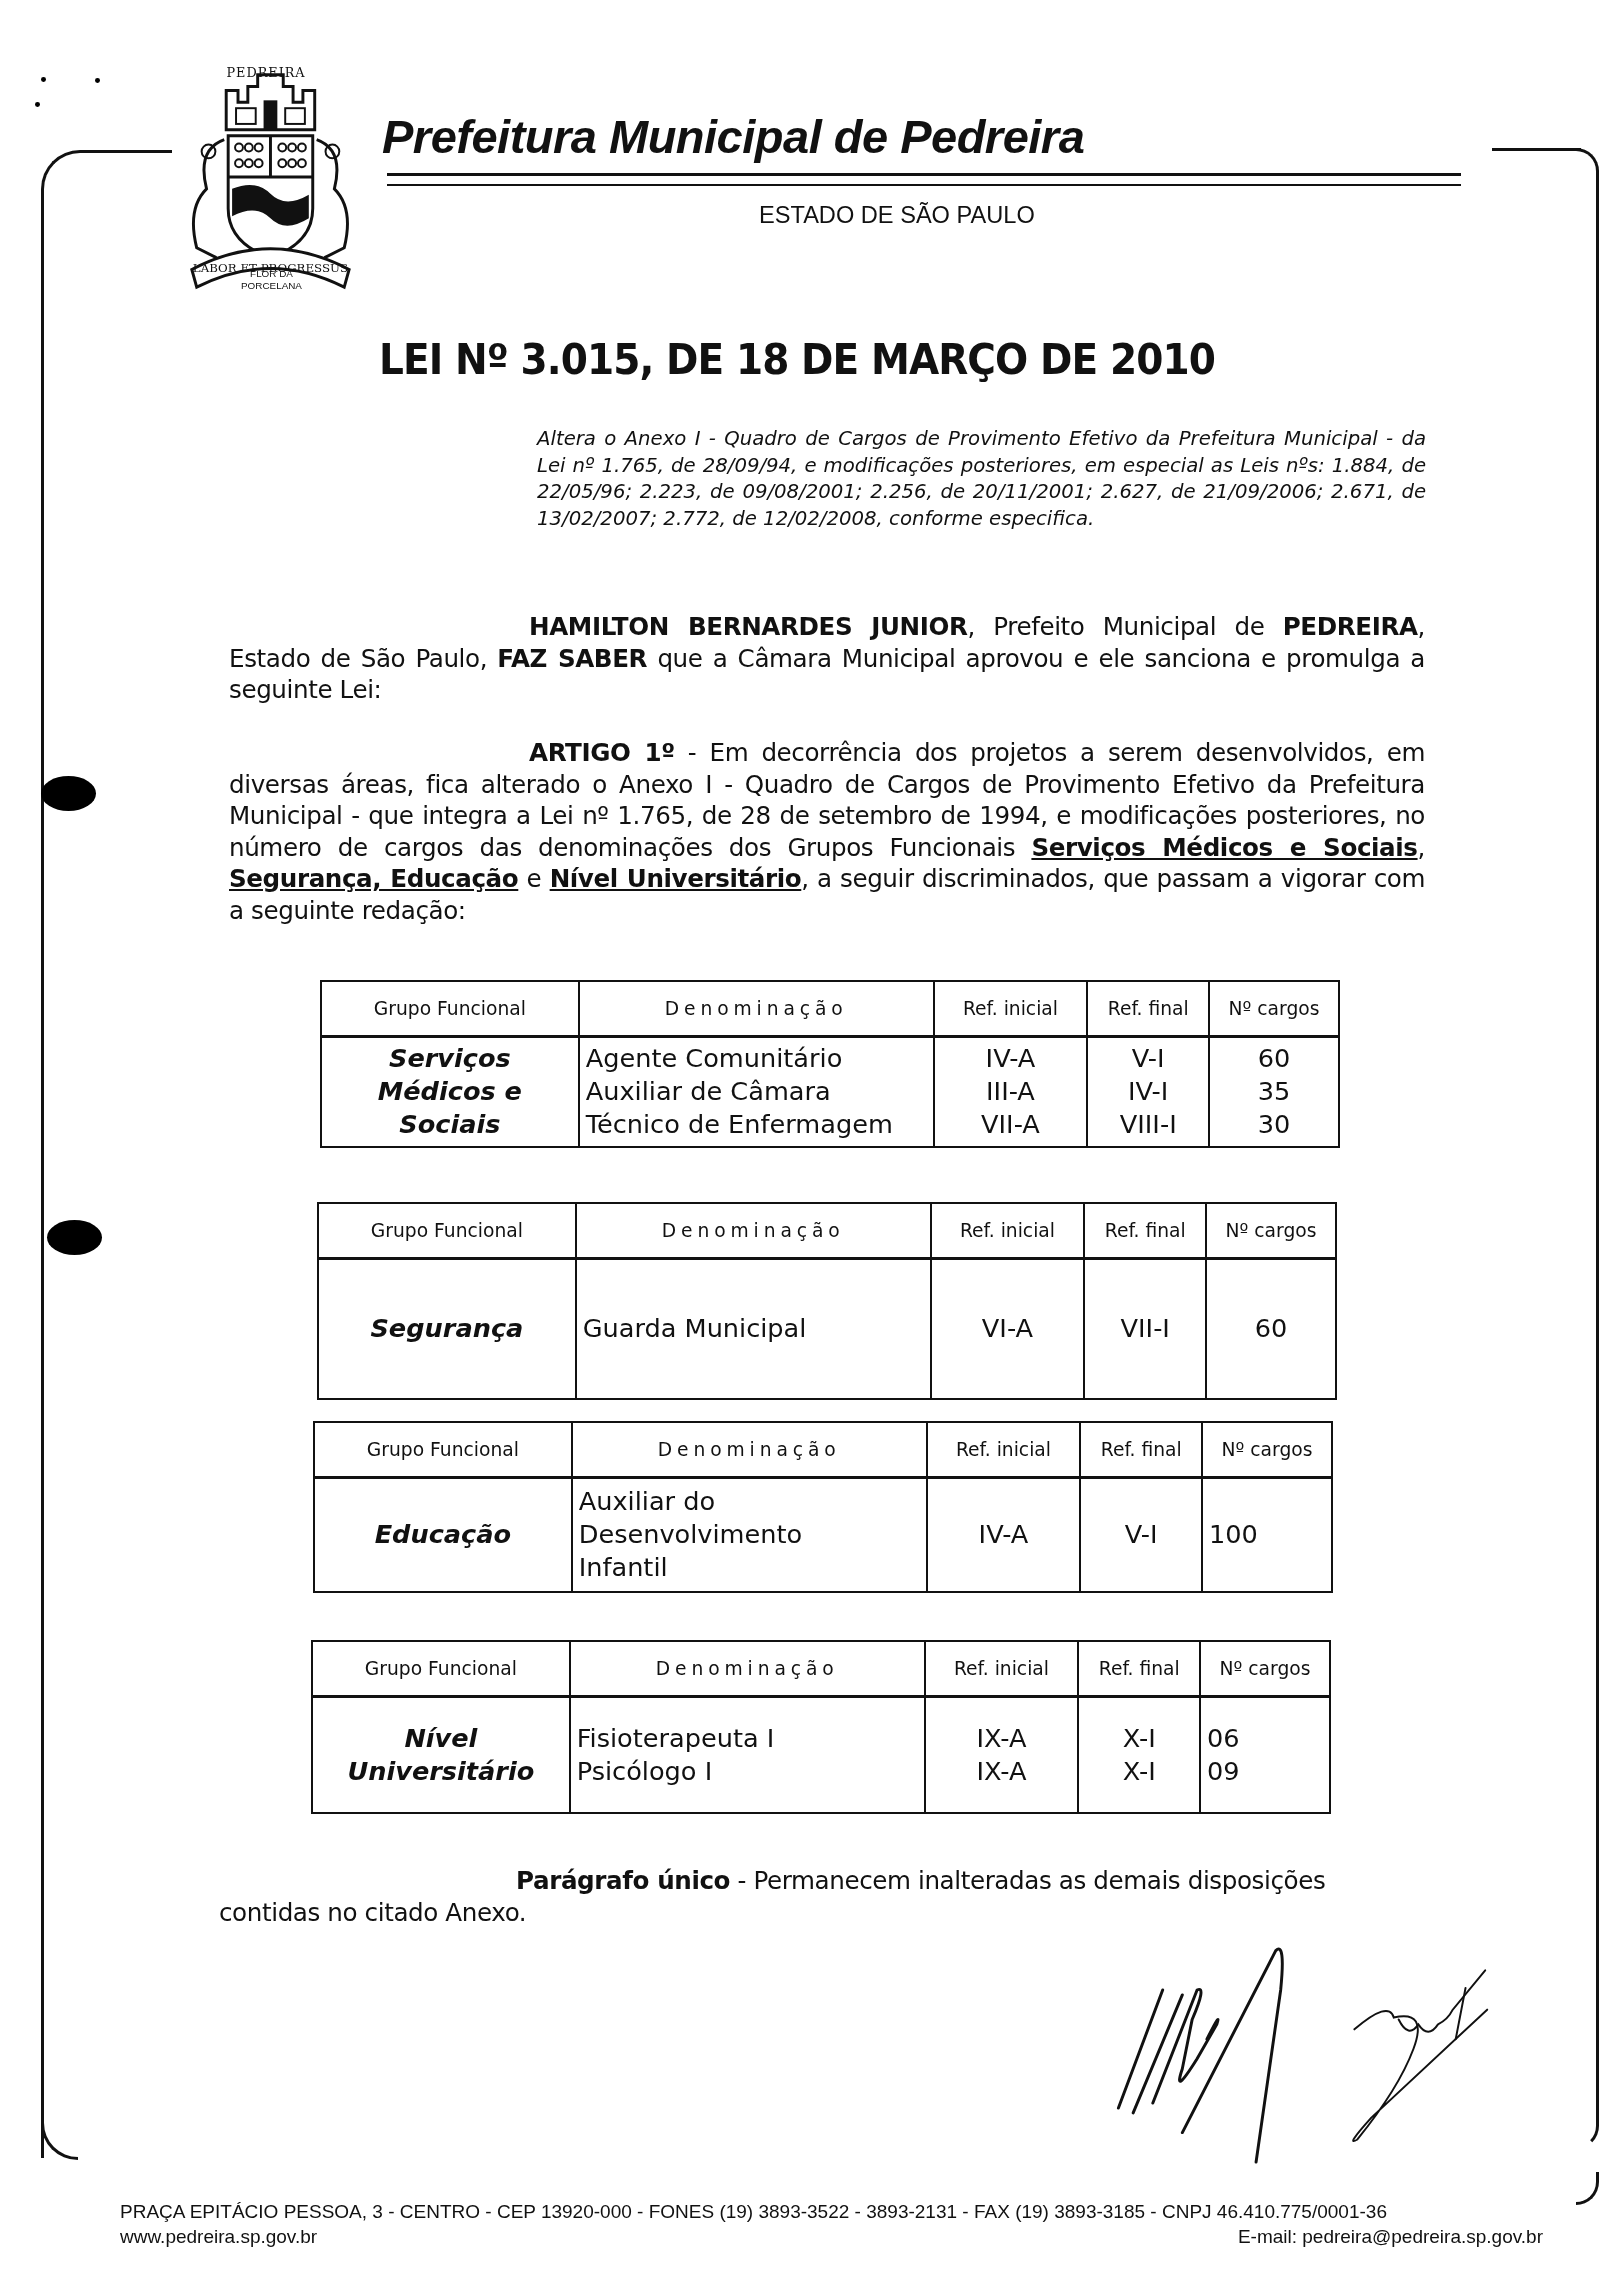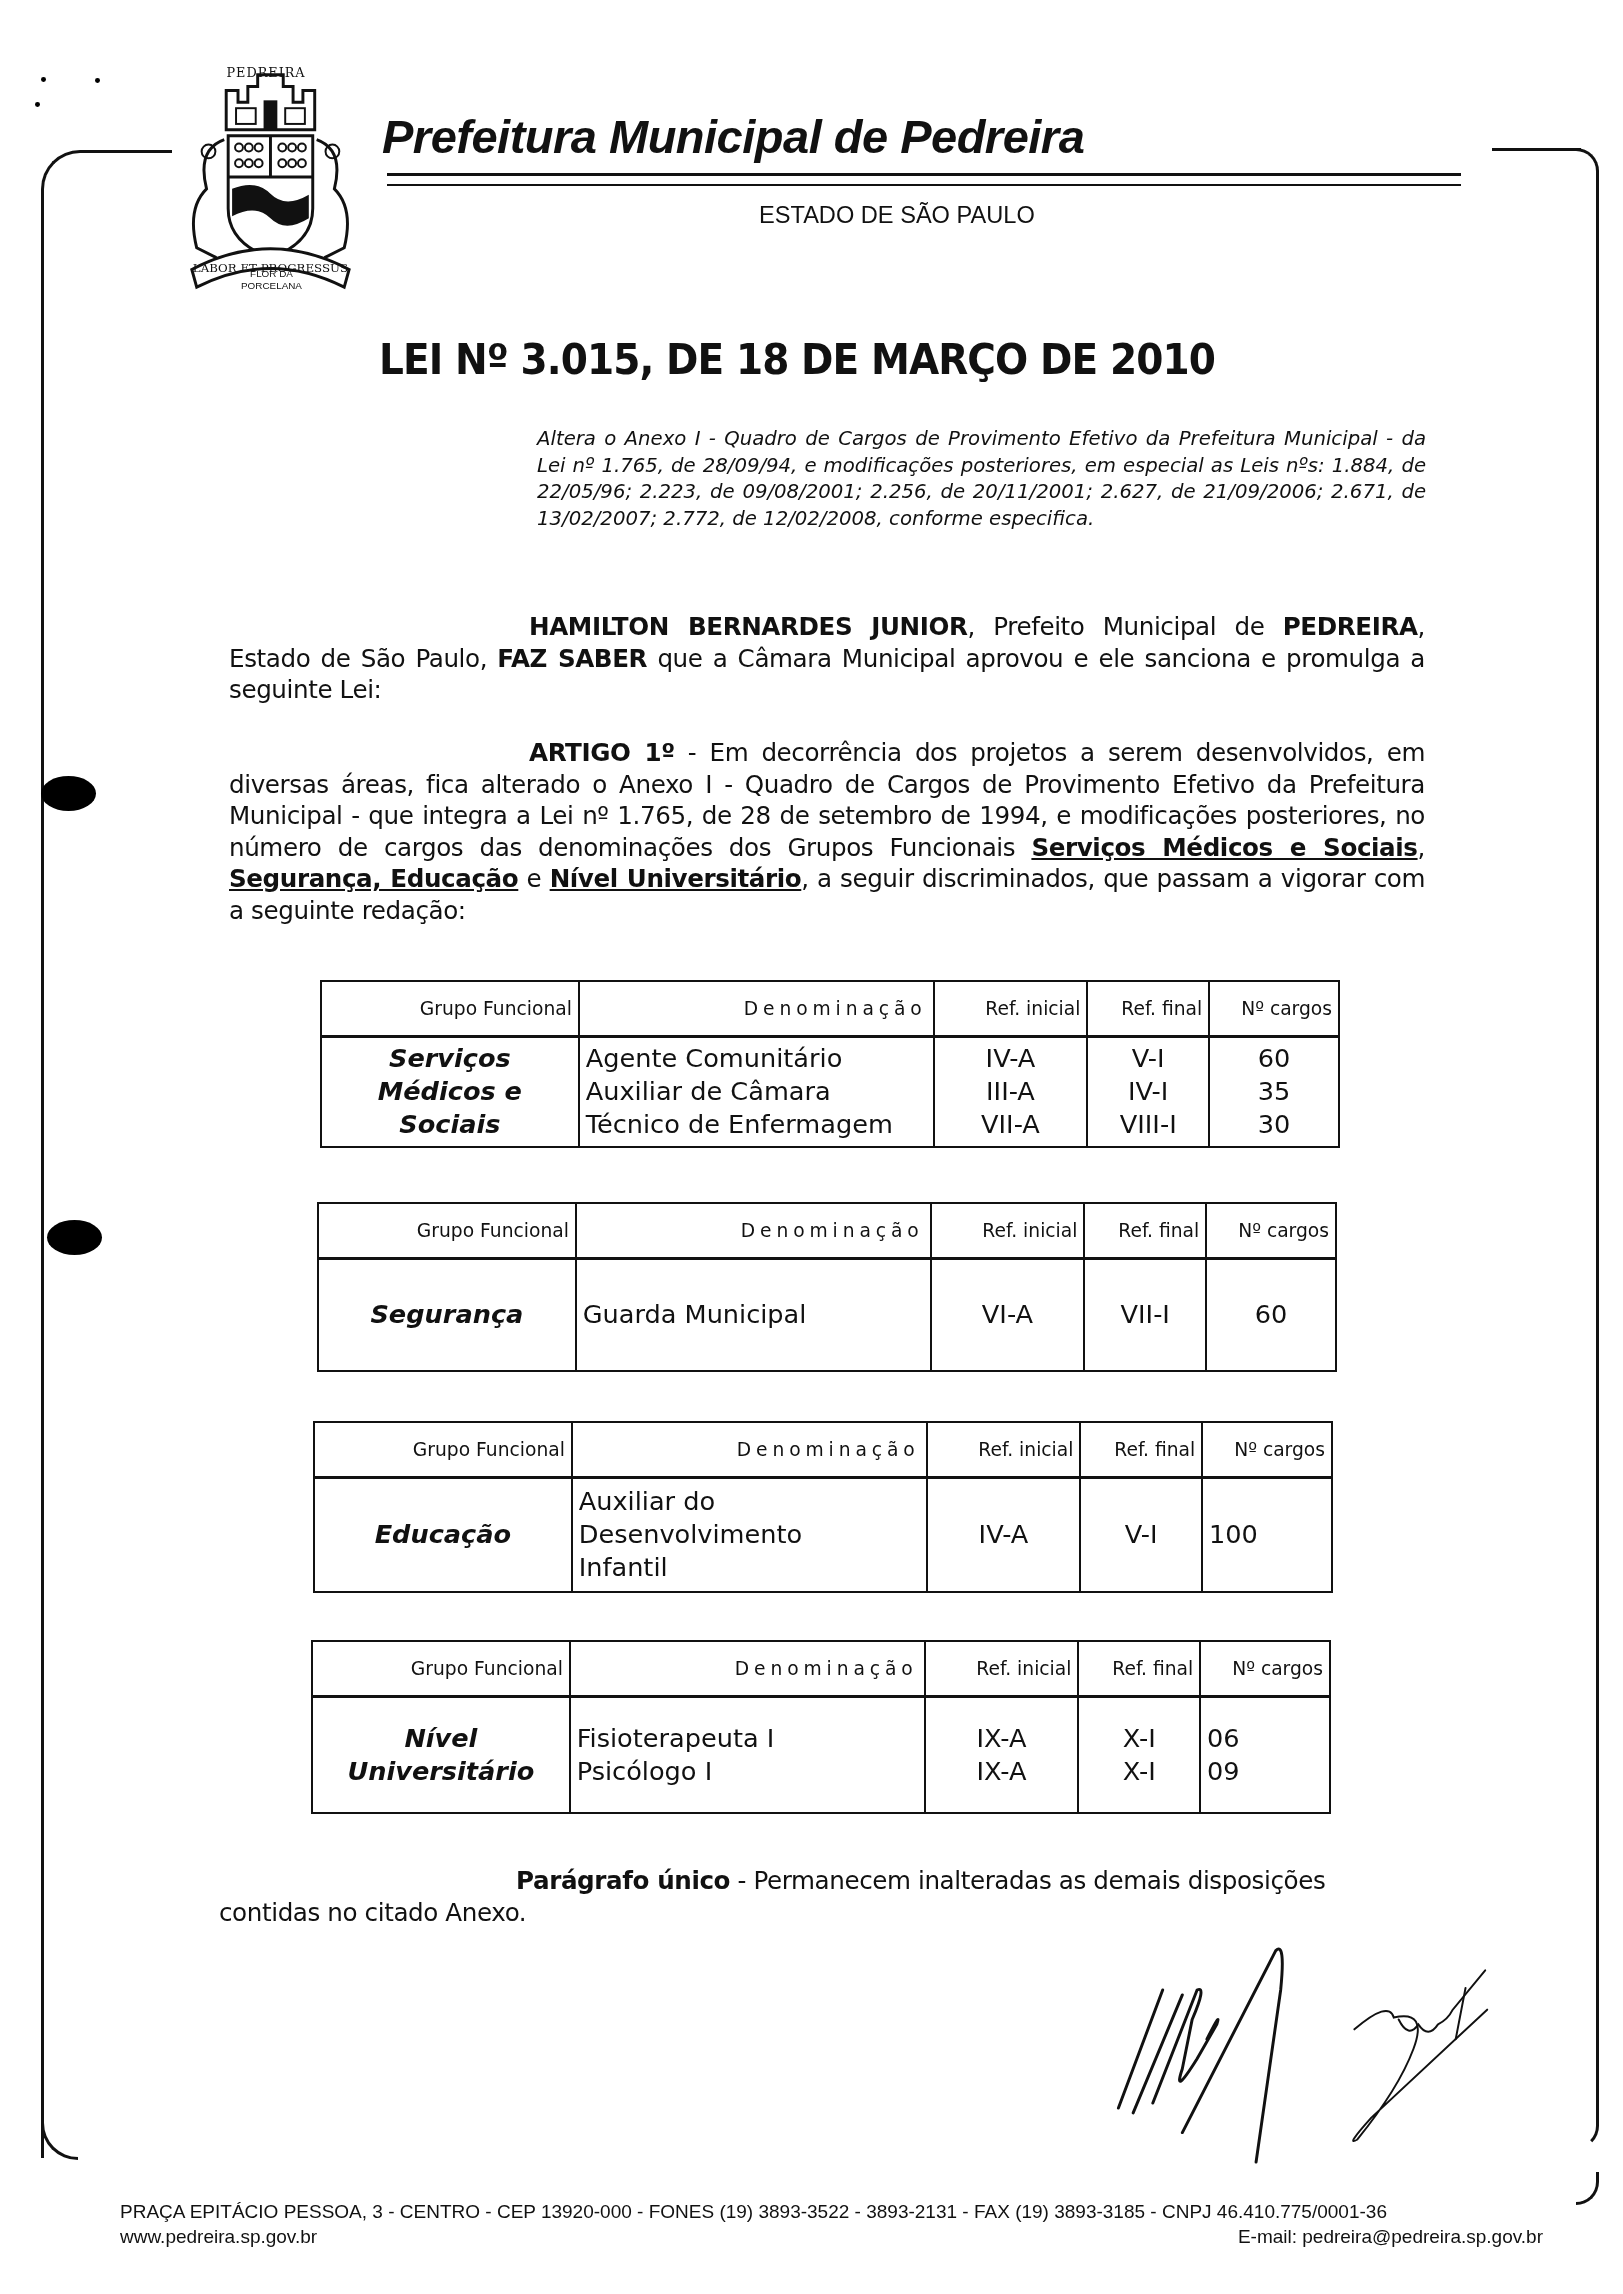--- a/index.html
+++ b/index.html
@@ -73,21 +73,21 @@
   .b { font-weight: bold; }
   .u { text-decoration: underline; font-weight: bold; }
 
   table.cargos {
     position: absolute; border-collapse: collapse;
     font-family: "DejaVu Sans", sans-serif;
   }
   table.cargos td, table.cargos th {
     border: 2px solid #111; padding: 0 5.9px; vertical-align: middle;
   }
-  table.cargos th { font-weight: normal; font-size: 18.7px; line-height: 21.7px; text-align: right; height: 53px; }
+  table.cargos th { font-weight: normal; font-size: 18.7px; line-height: 21.7px; text-align: center; height: 53px; }
   table.cargos th.denom { letter-spacing: 4.9px; }
   table.cargos tr.head { border-bottom: 3.9px solid #111; }
   table.cargos td { font-size: 25.6px; line-height: 33px; }
   table.cargos td.grupo { font-style: italic; font-weight: bold; text-align: center; }
   table.cargos td.ctr { text-align: center; margin-top: 16px; }
   .col1 { width: 244px; } .col2 { width: 341px; } .col3 { width: 140px; } .col4 { width: 108px; } .col5 { width: 116px; }
   .cell-lines span { display: block; }
 
   .paragrafo {
     position: absolute; left: 219px; top: 1865px; width: 1196px;
@@ -214,21 +214,21 @@
 
 <table class="cargos" style="left:317px; top:1202px;">
   <tbody>
       <tr class="head">
     <th class="col1">Grupo Funcional</th>
     <th class="col2 denom">Denominação</th>
     <th class="col3">Ref. inicial</th>
     <th class="col4">Ref. final</th>
     <th class="col5">Nº cargos</th>
   </tr>
-  <tr style="height:112px;">
+  <tr style="height:140px;">
     <td class="grupo">Segurança</td>
     <td>Guarda Municipal</td>
     <td class="ctr">VI-A</td>
     <td class="ctr">VII-I</td>
     <td class="ctr">60</td>
   </tr>
 </tbody>
   </table>
 
 <table class="cargos" style="left:313px; top:1421px;">

